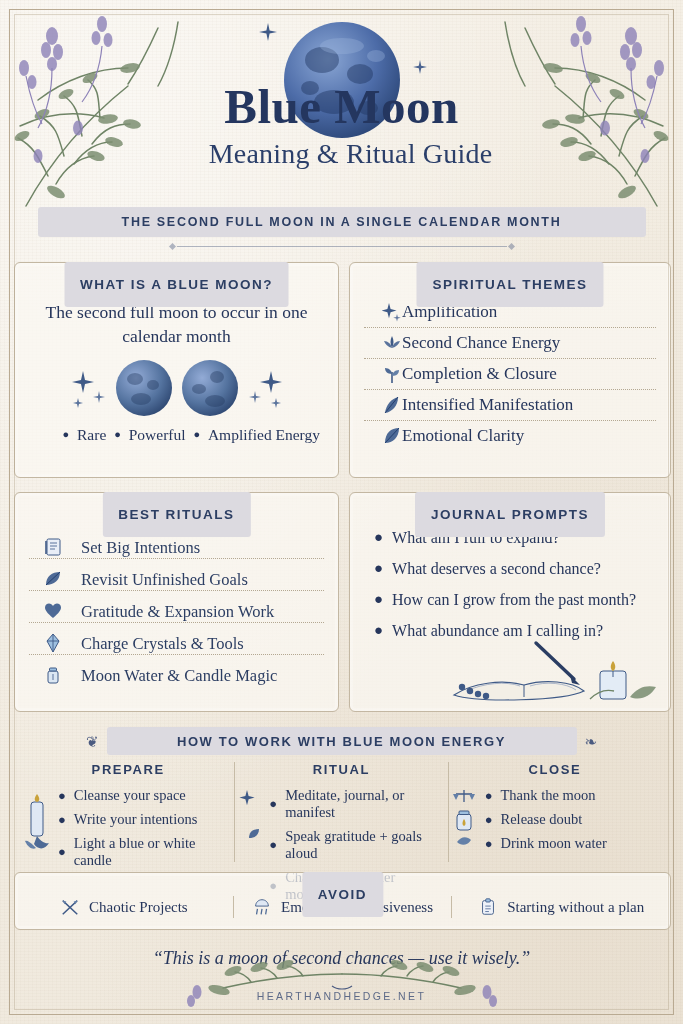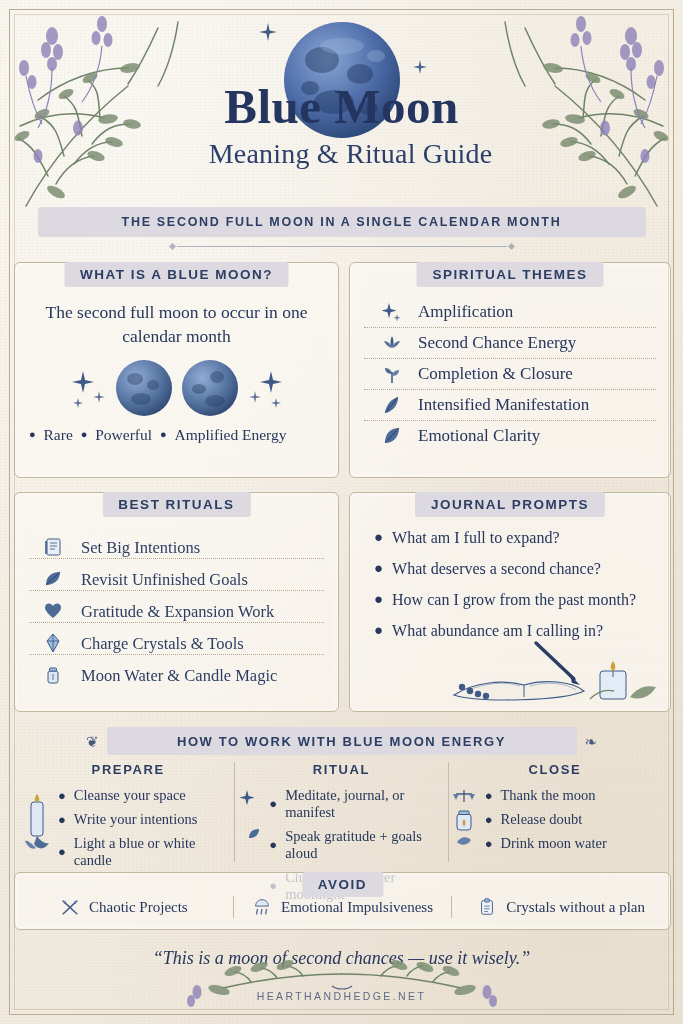--- a/index.html
+++ b/index.html
@@ -83,21 +83,21 @@
     border:1px solid #c3b7a2;
     border-radius:6px;
     box-shadow:0 0 0 3px rgba(255,255,255,.25) inset;
   }
   .card-head{
     position:absolute;left:50%;transform:translateX(-50%);
     top:-1px;
   }
   .pill{
     background:#dcdae0;border-radius:3px;
-    padding:5px 16px;display:inline-block;
+    padding:15px 16px;display:inline-block;
     font-size:13.5px;font-weight:bold;letter-spacing:1.5px;color:#2c3e63;
     white-space:nowrap;
   }
   .card-inner{padding:38px 14px 12px;}
 
   #card-what{left:14px;top:262px;width:323px;height:214px;}
   #card-themes{left:349px;top:262px;width:320px;height:214px;}
   #card-rituals{left:14px;top:492px;width:323px;height:218px;}
   #card-journal{left:349px;top:492px;width:320px;height:218px;}
 
@@ -105,28 +105,28 @@
     font-family:"Liberation Serif",serif;
     font-size:17.5px;text-align:center;line-height:1.35;color:#26365c;
     margin:0 14px;
   }
   .what-moons{
     position:relative;height:68px;margin-top:6px;
     display:flex;align-items:center;justify-content:center;gap:4px;
   }
   .what-tags{
     font-family:"Liberation Serif",serif;
-    font-size:15.5px;text-align:left;color:#26365c;margin-top:4px;
+    font-size:15.5px;text-align:right;color:#26365c;margin-top:4px;
   }
   .what-tags i{font-style:normal;margin:0 4px;}
   .bullet-dot{font-size:11px;vertical-align:2px;}
 
   
   .theme-row{
-    display:flex;align-items:center;gap:16px;
+    display:flex;align-items:center;gap:0;
     padding:0 6px 0 18px;height:30px;
     border-bottom:1px dotted #b4a892;
   }
   .theme-row:last-child{border-bottom:none;}
   .theme-row .lbl{
     font-family:"Liberation Serif",serif;font-size:17px;color:#26365c;
   }
   .ico{width:20px;height:22px;flex:none;display:block;}
 
   
@@ -630,21 +630,21 @@
           <path d="M6 13 L5 19 M11 13 L10 19 M16 13 L15 19" stroke="#4e6a96" stroke-width="1.4"></path>
         </svg>
         <span>Emotional Impulsiveness</span>
       </div>
       <div class="avoid-item">
         <svg class="ico" viewBox="0 0 22 22">
           <rect x="5" y="4" width="12" height="15" rx="2" fill="#eef2f9" stroke="#3f5a87"></rect>
           <rect x="8.5" y="2" width="5" height="3.5" rx="1" fill="#9ec0e0" stroke="#3f5a87"></rect>
           <path d="M8 10h6M8 13h6M8 16h4" stroke="#5a739c" stroke-width="1"></path>
         </svg>
-        <span>Crystals without a plan</span>
+        <span>Starting without a plan</span>
       </div>
     </div>
   </div>
 
   <div class="quote">“This is a moon of second chances — use it wisely.”</div>
   <svg class="botanical bot-bottom" viewBox="0 0 430 52">
     <g fill="none" stroke="#6f8466" stroke-width="1.4" stroke-linecap="round">
       <path d="M215 18 C180 18 140 22 96 32"></path>
       <path d="M215 18 C250 18 290 22 334 32"></path>
       <path d="M150 22 C146 16 142 13 134 12"></path>

